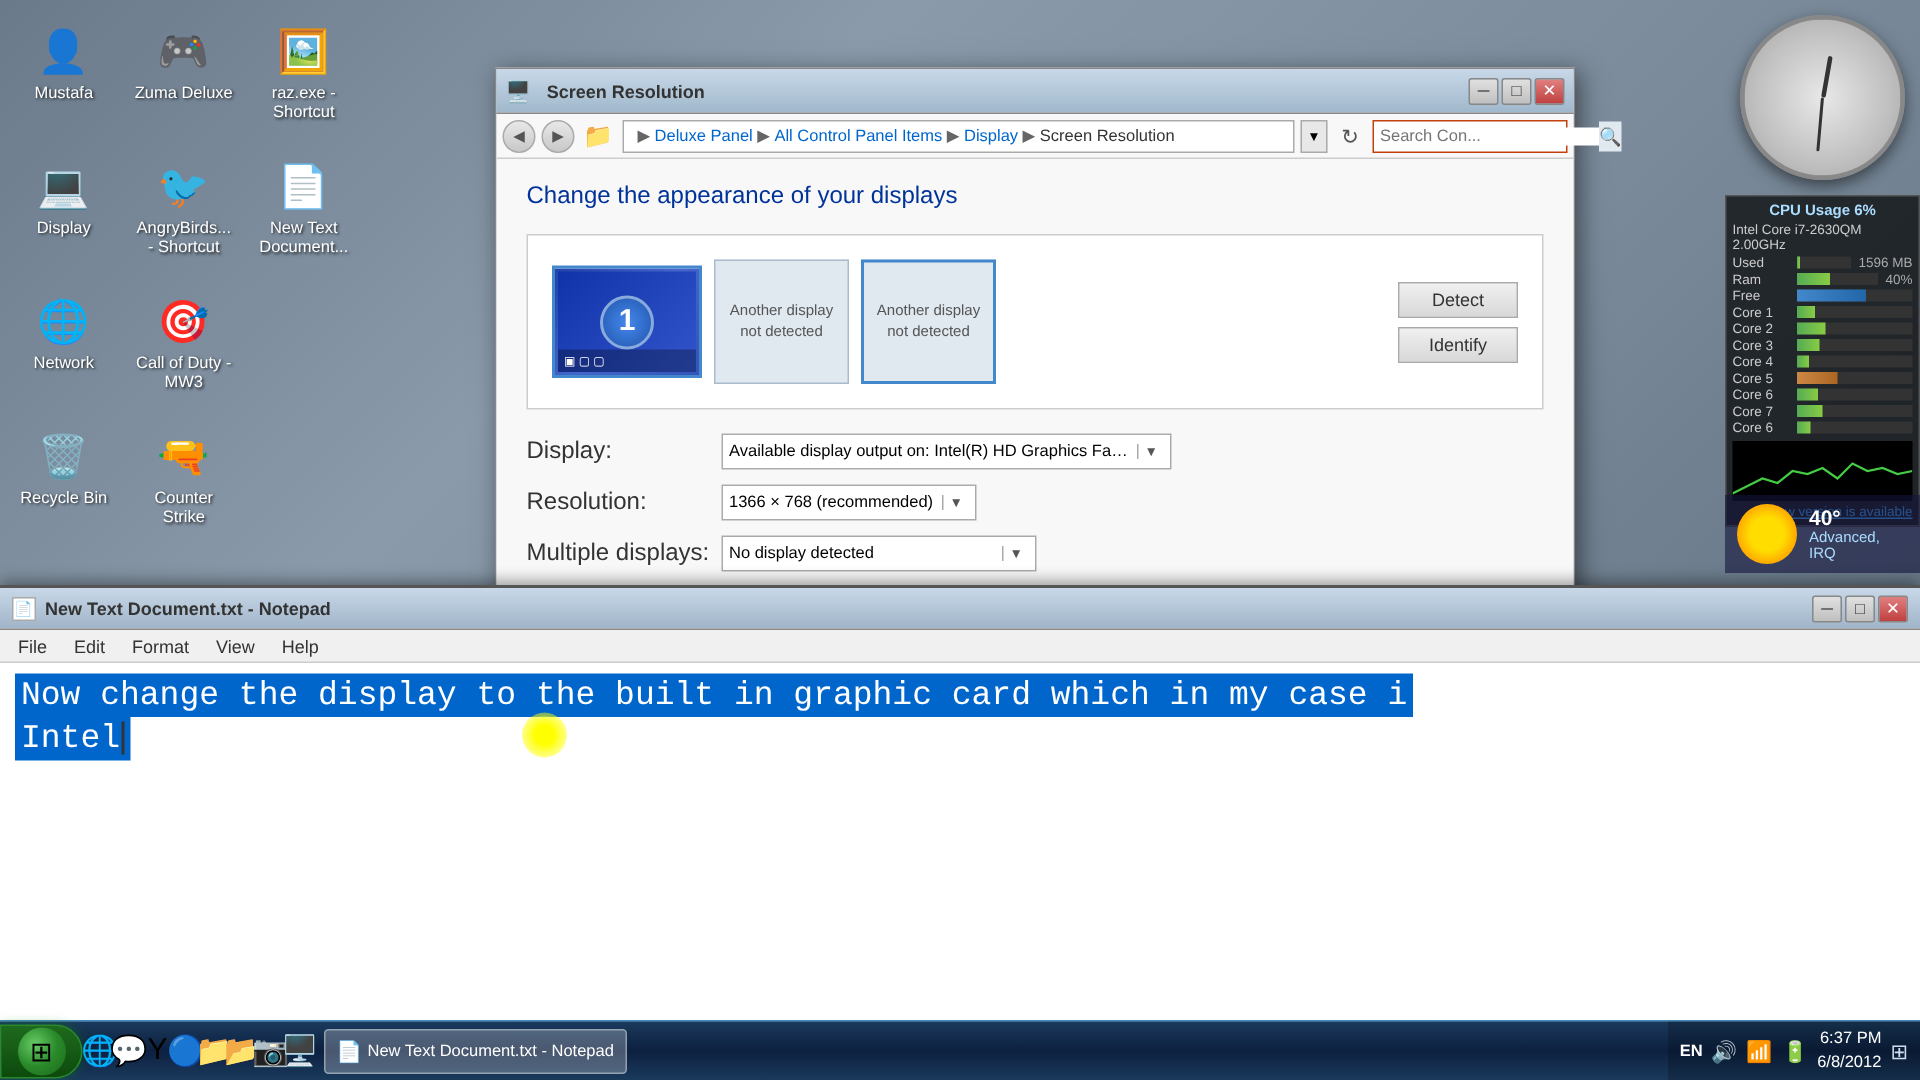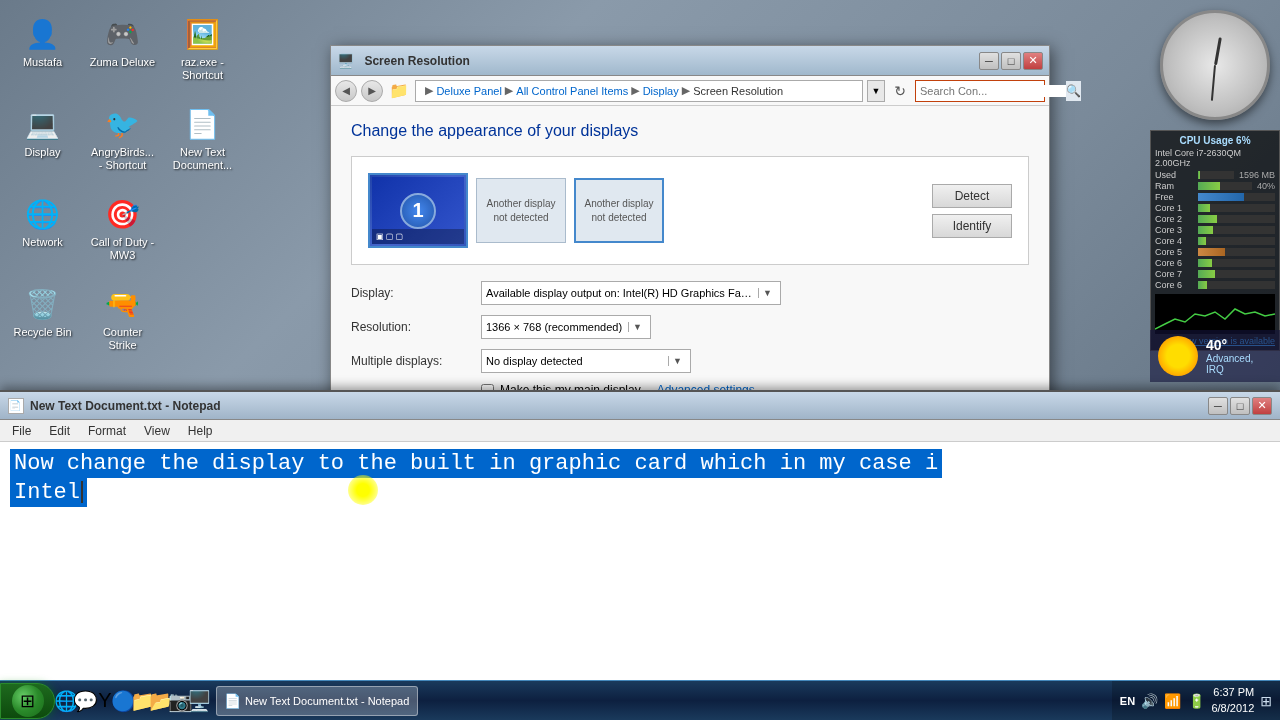--- a/index.html
+++ b/index.html
@@ -360,21 +360,21 @@
       display: flex;
       align-items: center;
       justify-content: center;
       color: white;
       font-size: 20px;
       font-weight: bold;
       border: 2px solid #88aadd;
     }
     .monitor-secondary {
       width: 90px;
-      height: 65px;
+      height: 83px;
       background: #e0e8f0;
       border: 1px solid #aabbcc;
       display: flex;
       align-items: center;
       justify-content: center;
       cursor: pointer;
     }
     .monitor-secondary-label {
       font-size: 10px;
       color: #555;
@@ -403,21 +403,21 @@
 
     
     .settings-row {
       display: flex;
       align-items: center;
       margin-bottom: 10px;
     }
     .settings-label {
       width: 130px;
       color: #333;
-      font-size: 12px;
+      font-size: 16px;
     }
     .settings-select {
       flex: 1;
       max-width: 300px;
       height: 24px;
       border: 1px solid #aaa;
       background: white;
       font-size: 11px;
       padding: 0 4px;
       cursor: pointer;

